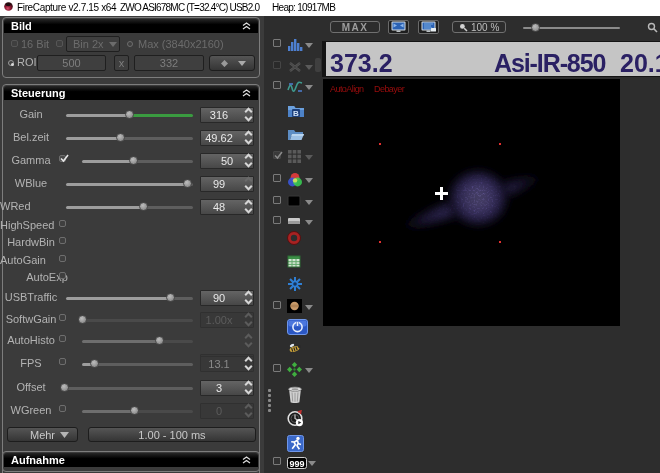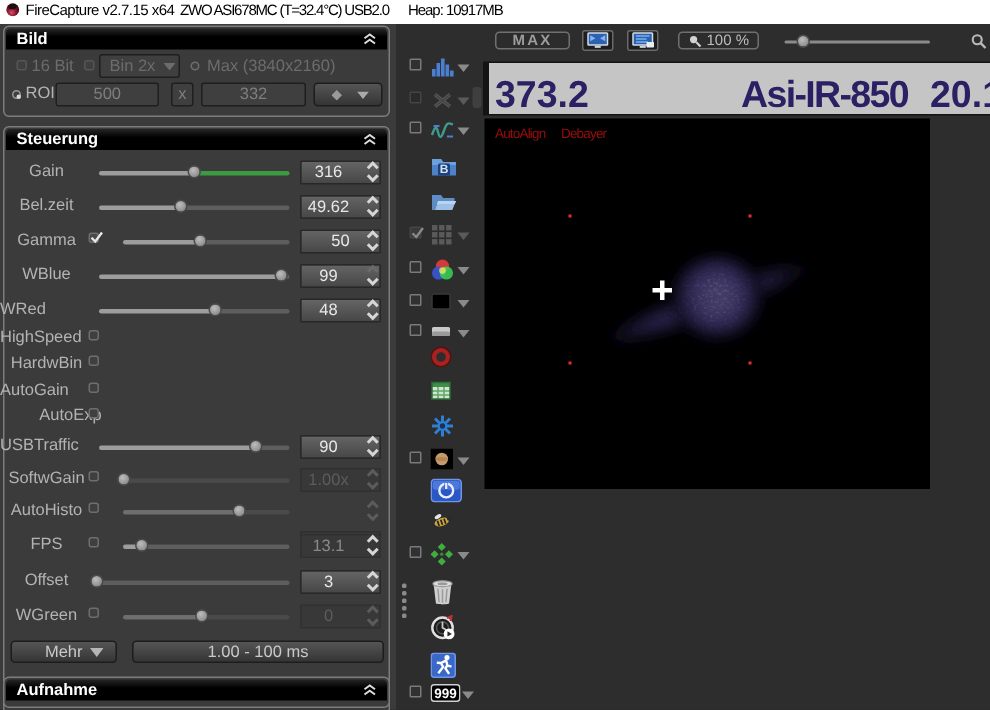--- a/index.html
+++ b/index.html
@@ -139,21 +139,21 @@
         <path d="M1.2 9.8 4.5 13.2 7.8 9.8" fill="none" stroke="#d6d6d6" stroke-width="2"></path>
       </svg></div>
     <div class="lbl" style="left:0px;width:62px;top:219px">HighSpeed</div>
     <div class="cb" style="left:59px;top:220px"></div>
     <div class="lbl" style="left:0px;width:62px;text-align:center;top:236px">HardwBin</div>
     <div class="cb" style="left:59px;top:237px"></div>
     <div class="lbl" style="left:0px;width:62px;text-align:left;top:254px">AutoGain</div>
     <div class="cb" style="left:59px;top:255px"></div>
     <div class="lbl" style="left:16px;width:62px;text-align:center;top:271px">AutoExp</div>
     <div class="cb" style="left:59px;top:272px"></div>
-    <div class="lbl" style="left:0px;width:62px;top:291px">USBTraffic</div>
+    <div class="lbl" style="left:0px;width:62px;text-align:center;top:291px">USBTraffic</div>
     <div class="trackL" style="left:66px;top:297px;width:104.13999999999999px;background:#9d9d9d"></div>
     <div class="track" style="left:170.14px;top:297px;width:22.860000000000014px;background:#5e5e5e"></div>
     <div class="knob" style="left:165.64px;top:293px"></div>
     <div class="vbox" style="left:200px;top:290px;padding-right:16px;">90</div>
     <div class="spin" style="left:244px;top:290px"><svg width="9" height="15" viewBox="0 0 9 15">
         <path d="M1.2 5.2 4.5 1.8 7.8 5.2" fill="none" stroke="#d6d6d6" stroke-width="2"></path>
         <path d="M1.2 9.8 4.5 13.2 7.8 9.8" fill="none" stroke="#d6d6d6" stroke-width="2"></path>
       </svg></div>
     <div class="lbl" style="left:0px;width:62px;text-align:center;top:313px">SoftwGain</div>
     <div class="cb" style="left:59px;top:314px"></div>

